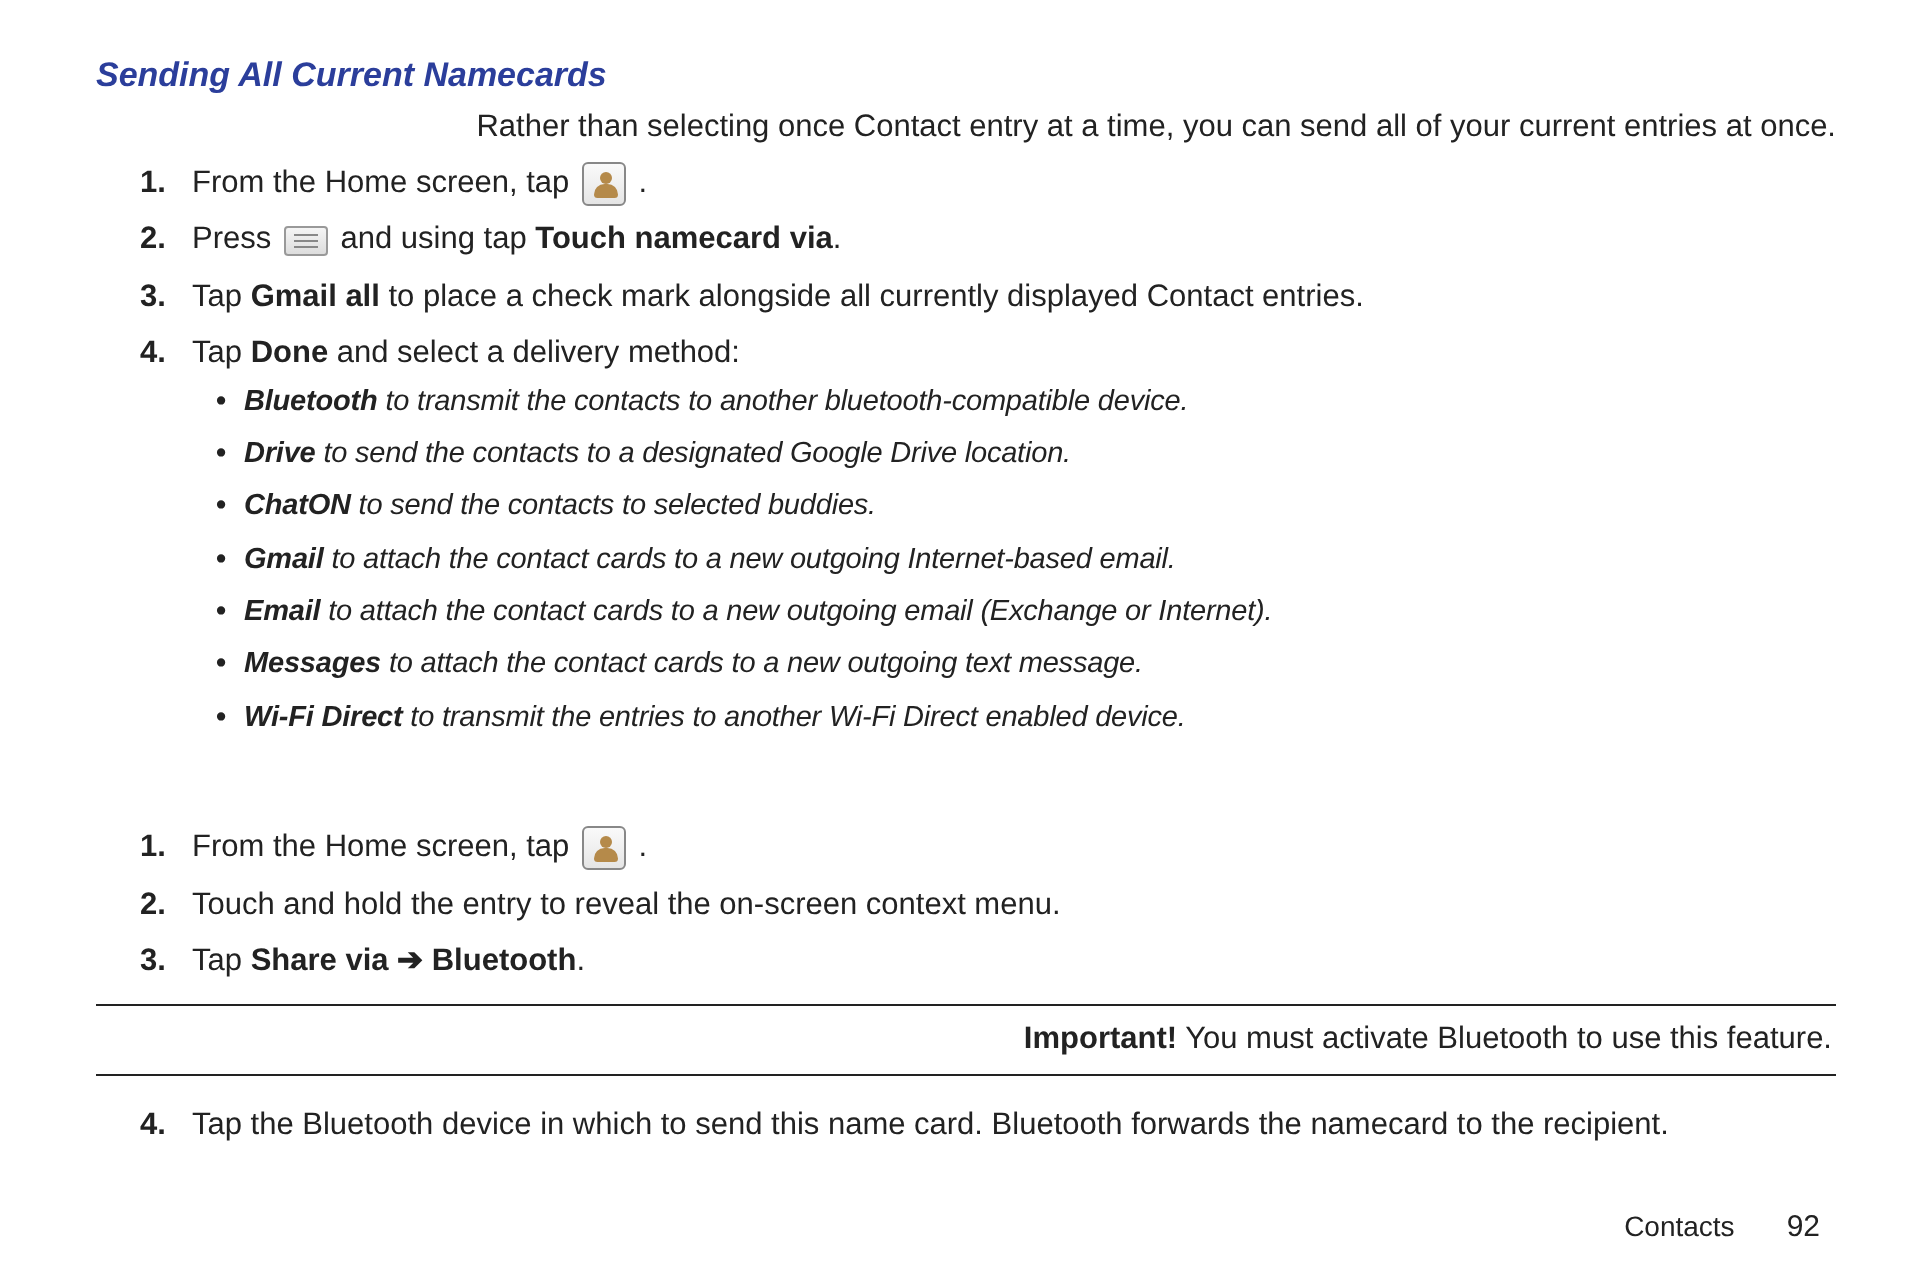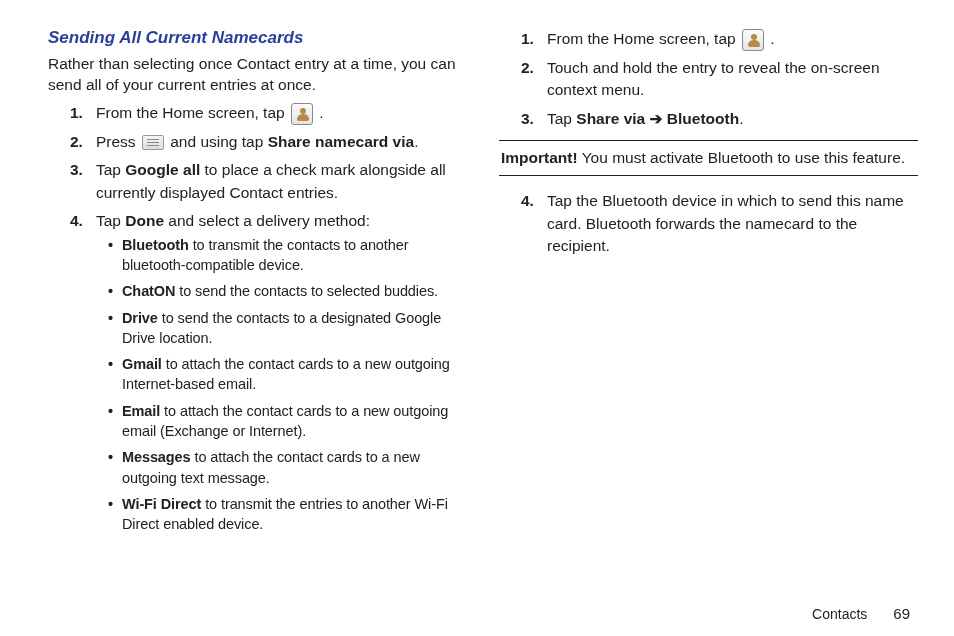--- a/index.html
+++ b/index.html
@@ -8,36 +8,38 @@
     height: 636px;
     background: #fff;
     font-family: Arial, Helvetica, sans-serif;
     color: #222;
     position: relative;
     padding: 28px 36px 24px 48px;
   }
   .cols {
     display: flex;
     gap: 32px;
+    flex-direction: column;
   }
   .col {
     flex: 1;
     min-width: 0;
   }
   .heading {
     font-style: italic;
     font-weight: bold;
     color: #2b3e9b;
     font-size: 17px;
     margin-bottom: 6px;
   }
   .intro {
     font-size: 15.5px;
     line-height: 1.35;
     margin-bottom: 6px;
+    text-align: right;
   }
   .ol {
     list-style: none;
     padding-left: 22px;
   }
   .ol > li {
     display: flex;
     font-size: 15.5px;
     line-height: 1.45;
     margin-bottom: 6px;
@@ -108,36 +110,37 @@
     line-height: 1.4;
     margin-bottom: 6px;
     font-stretch: condensed;
     letter-spacing: -0.1px;
   }
   .bullets > li::before {
     content: "•";
     min-width: 14px;
     font-weight: bold;
   }
-  .bullets .bbody { flex: 1; }
+  .bullets .bbody { flex: 1; font-style: italic; }
   .important-box {
     border-top: 1.5px solid #222;
     border-bottom: 1.5px solid #222;
     padding: 8px 2px;
     margin: 10px 0 14px 0;
     font-size: 15.5px;
+    text-align: right;
   }
   .footer {
     position: absolute;
     bottom: 14px;
     right: 44px;
     font-size: 14px;
     display: flex;
     gap: 26px;
-    align-items: center;
+    align-items: flex-start;
   }
   .footer .pg { font-size: 15px; }
 </style>
 </head>
 <body>
 
 <div class="cols">
 
   <div class="col">
     <div class="heading">Sending All Current Namecards</div>
@@ -145,42 +148,42 @@
     <ol class="ol">
       <li>
         <span class="num">1.</span>
         <span class="body">
           <span>From the Home screen, tap </span><span class="icon-contact"></span><span> .</span>
         </span>
       </li>
       <li>
         <span class="num">2.</span>
         <span class="body">
-          <span>Press </span><span class="icon-menu"></span><span> and using tap </span><span class="b">Share namecard via</span><span>.</span>
+          <span>Press </span><span class="icon-menu"></span><span> and using tap </span><span class="b">Touch namecard via</span><span>.</span>
         </span>
       </li>
       <li>
         <span class="num">3.</span>
         <span class="body">
-          <span>Tap </span><span class="b">Google all</span><span> to place a check mark alongside all currently displayed Contact entries.</span>
+          <span>Tap </span><span class="b">Gmail all</span><span> to place a check mark alongside all currently displayed Contact entries.</span>
         </span>
       </li>
       <li>
         <span class="num">4.</span>
         <span class="body">
           <span>Tap </span><span class="b">Done</span><span> and select a delivery method:</span>
           <ul class="bullets">
             <li>
                 <span class="bbody"><span class="b">Bluetooth</span><span> to transmit the contacts to another bluetooth-compatible device.</span></span>
               </li>
             <li>
+                <span class="bbody"><span class="b">Drive</span><span> to send the contacts to a designated Google Drive location.</span></span>
+              </li>
+            <li>
                 <span class="bbody"><span class="b">ChatON</span><span> to send the contacts to selected buddies.</span></span>
-              </li>
-            <li>
-                <span class="bbody"><span class="b">Drive</span><span> to send the contacts to a designated Google Drive location.</span></span>
               </li>
             <li>
                 <span class="bbody"><span class="b">Gmail</span><span> to attach the contact cards to a new outgoing Internet-based email.</span></span>
               </li>
             <li>
                 <span class="bbody"><span class="b">Email</span><span> to attach the contact cards to a new outgoing email (Exchange or Internet).</span></span>
               </li>
             <li>
                 <span class="bbody"><span class="b">Messages</span><span> to attach the contact cards to a new outgoing text message.</span></span>
               </li>
@@ -220,14 +223,14 @@
         <span class="num">4.</span>
         <span class="body">Tap the Bluetooth device in which to send this name card. Bluetooth forwards the namecard to the recipient.</span>
       </li>
     </ol>
   </div>
 
 </div>
 
 <div class="footer">
   <span>Contacts</span>
-  <span class="pg">69</span>
+  <span class="pg">92</span>
 </div>
 
 </body></html>

